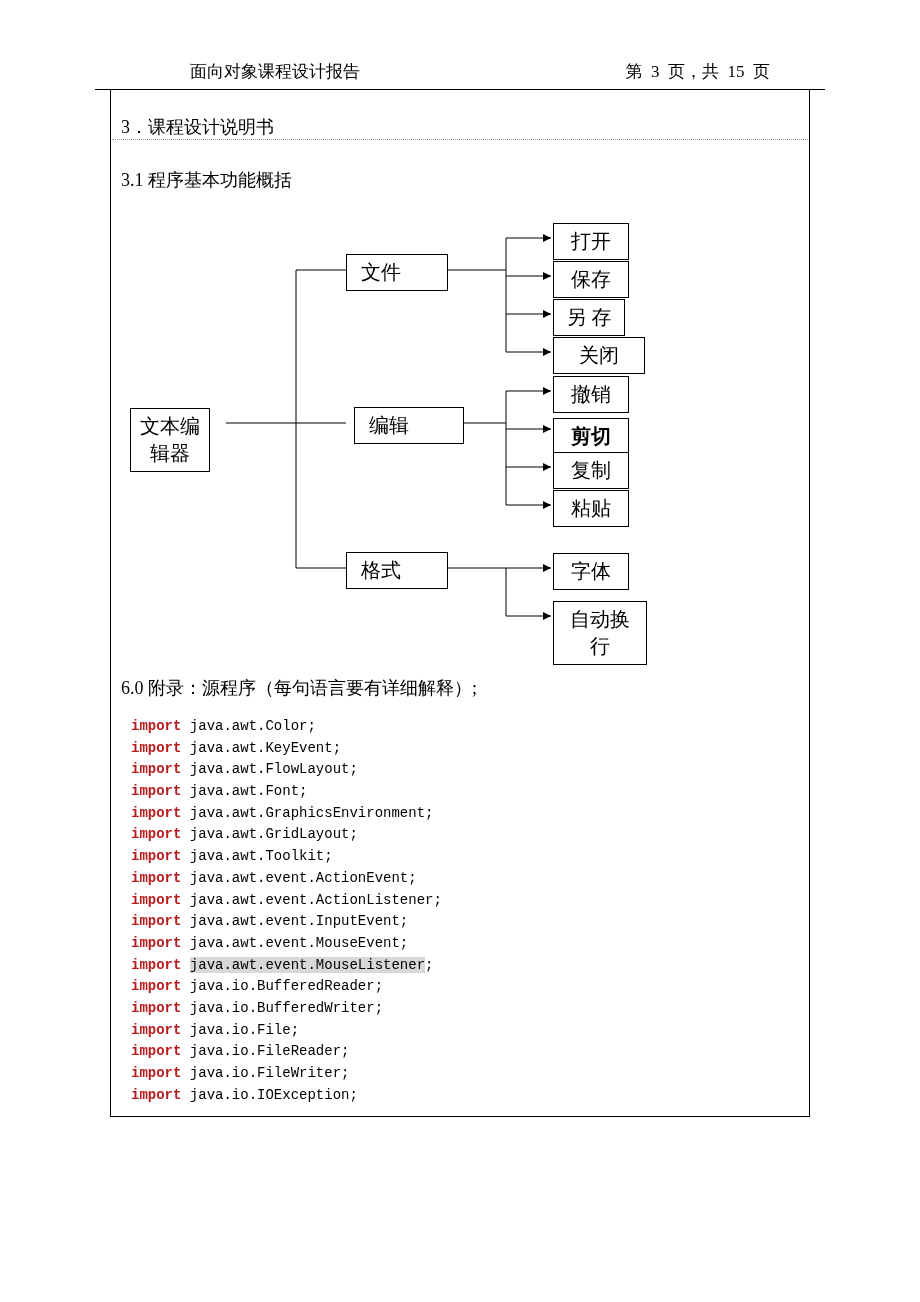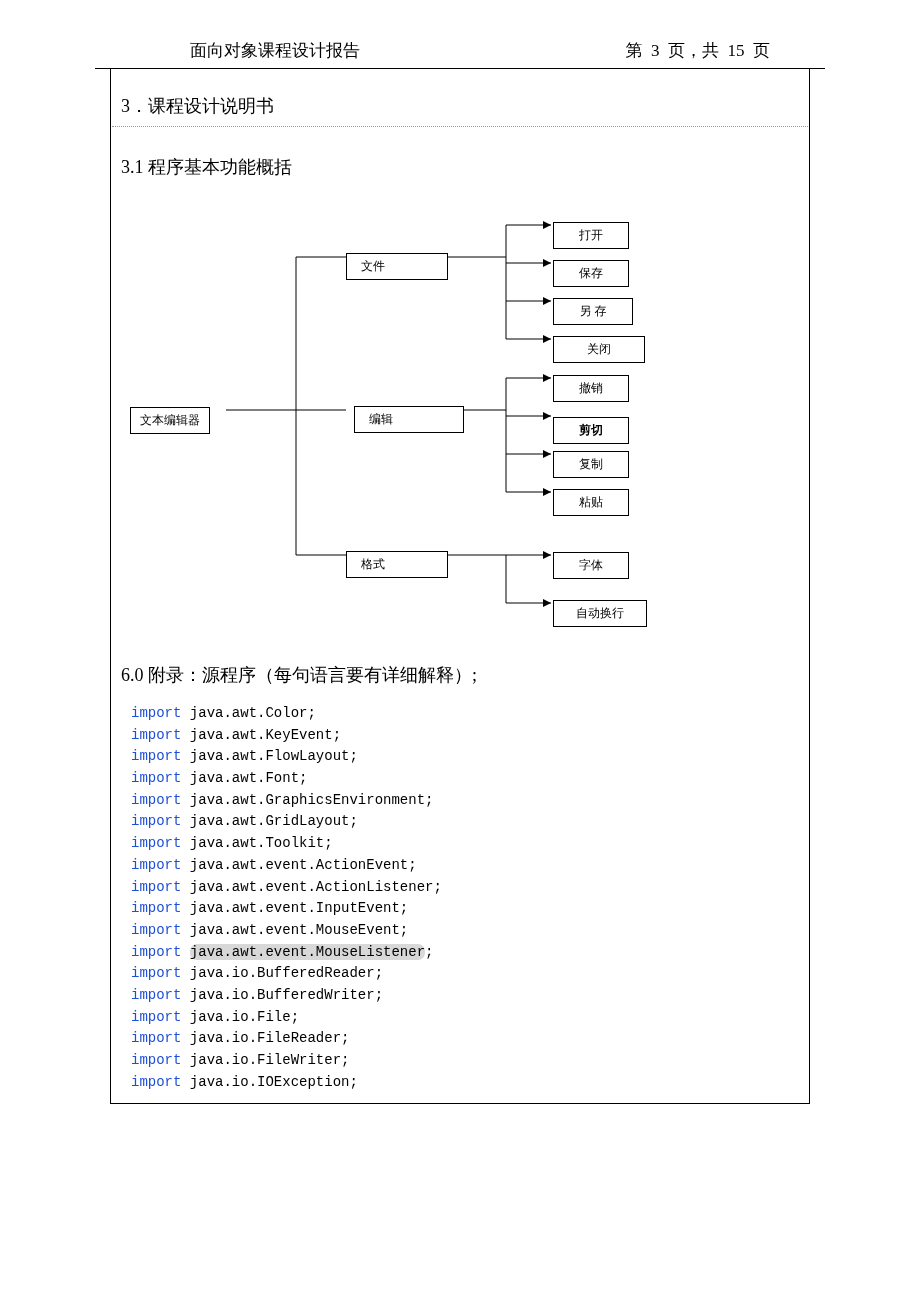--- a/index.html
+++ b/index.html
@@ -2,84 +2,83 @@
 <html><head>
 <meta charset="utf-8">
 <style>
   body {
     margin: 0;
     background: #fff;
     font-family: "SimSun", "宋体", serif;
     width: 920px;
   }
   .page {
-    padding: 39px 50px 40px 50px;
+    padding: 60px 50px 40px 50px;
   }
   .header-row {
     display: flex;
     justify-content: space-between;
     font-size: 17px;
     padding: 0 100px 6px 140px;
   }
   .divider {
     border-top: 1.5px solid #000;
     margin: 0 45px 0 45px;
   }
   .content-frame {
     border: 1px solid #000;
     border-top: none;
     margin: 0 60px 0 60px;
     padding: 25px 0 10px 0;
   }
   .section-title {
     font-size: 18px;
     padding-left: 10px;
-    margin-bottom: 8px;
+    margin-bottom: 0;
   }
   .dotted-hr {
     border: none;
     border-top: 1px dotted #999;
     margin: 0 1px;
   }
   .subsection {
     font-size: 18px;
     padding-left: 10px;
     margin: 28px 0 16px 0;
   }
   .diagram-wrap {
     position: relative;
     height: 440px;
     margin-left: 10px;
   }
   .dbox {
     position: absolute;
     border: 1px solid #000;
     background: #fff;
-    font-size: 12px;
+    font-size: 20px;
     text-align: center;
     box-sizing: border-box;
     padding: 4px 8px;
-    margin-top: 12px;
   }
   svg.lines {
     position: absolute;
     left: 0; top: 0;
     width: 100%; height: 100%;
   }
   svg.lines line { stroke: #000; stroke-width: 1; }
   svg.lines .arrow { fill: #000; }
   .code-block {
     font-family: "Courier New", Courier, monospace;
     font-size: 14px;
     line-height: 1.55;
     padding-left: 20px;
   }
-  .kw { color: #1d4ed8; font-weight: normal; }
+  .kw { color: #b91c1c; font-weight: bold; }
   .txt { color: #000; }
-  .hl { background: #d8d8d8; border-radius: 7px; }
+  .hl { background: #d8d8d8; }
 </style>
 </head>
 <body>
 
 <div class="page">
 
   <div class="header-row">
     <span>面向对象课程设计报告</span>
     <span>
       <span>第</span>&nbsp;&nbsp;<span>3</span>&nbsp;&nbsp;<span>页，共</span>&nbsp;&nbsp;<span>15</span>&nbsp;&nbsp;<span>页</span>
@@ -134,21 +133,21 @@
       </svg>
 
       <div class="dbox" style="left:9px; top:200px; width:80px;">文本编辑器</div>
 
       <div class="dbox" style="left:225px; top:46px; width:102px; text-align:left; padding-left:14px;">文件</div>
       <div class="dbox" style="left:233px; top:199px; width:110px; text-align:left; padding-left:14px;">编辑</div>
       <div class="dbox" style="left:225px; top:344px; width:102px; text-align:left; padding-left:14px;">格式</div>
 
       <div class="dbox" style="left:432px; top:15px; width:76px;">打开</div>
       <div class="dbox" style="left:432px; top:53px; width:76px;">保存</div>
-      <div class="dbox" style="left:432px; top:91px; width:80px;">另   存</div>
+      <div class="dbox" style="left:432px; top:91px; width:72px;">另   存</div>
       <div class="dbox" style="left:432px; top:129px; width:92px;">关闭</div>
 
       <div class="dbox" style="left:432px; top:168px; width:76px;">撤销</div>
       <div class="dbox" style="left:432px; top:210px; width:76px;font-weight:bold;">剪切</div>
       <div class="dbox" style="left:432px; top:244px; width:76px;">复制</div>
       <div class="dbox" style="left:432px; top:282px; width:76px;">粘贴</div>
 
       <div class="dbox" style="left:432px; top:345px; width:76px;">字体</div>
       <div class="dbox" style="left:432px; top:393px; width:94px;">自动换行</div>
     </div>

